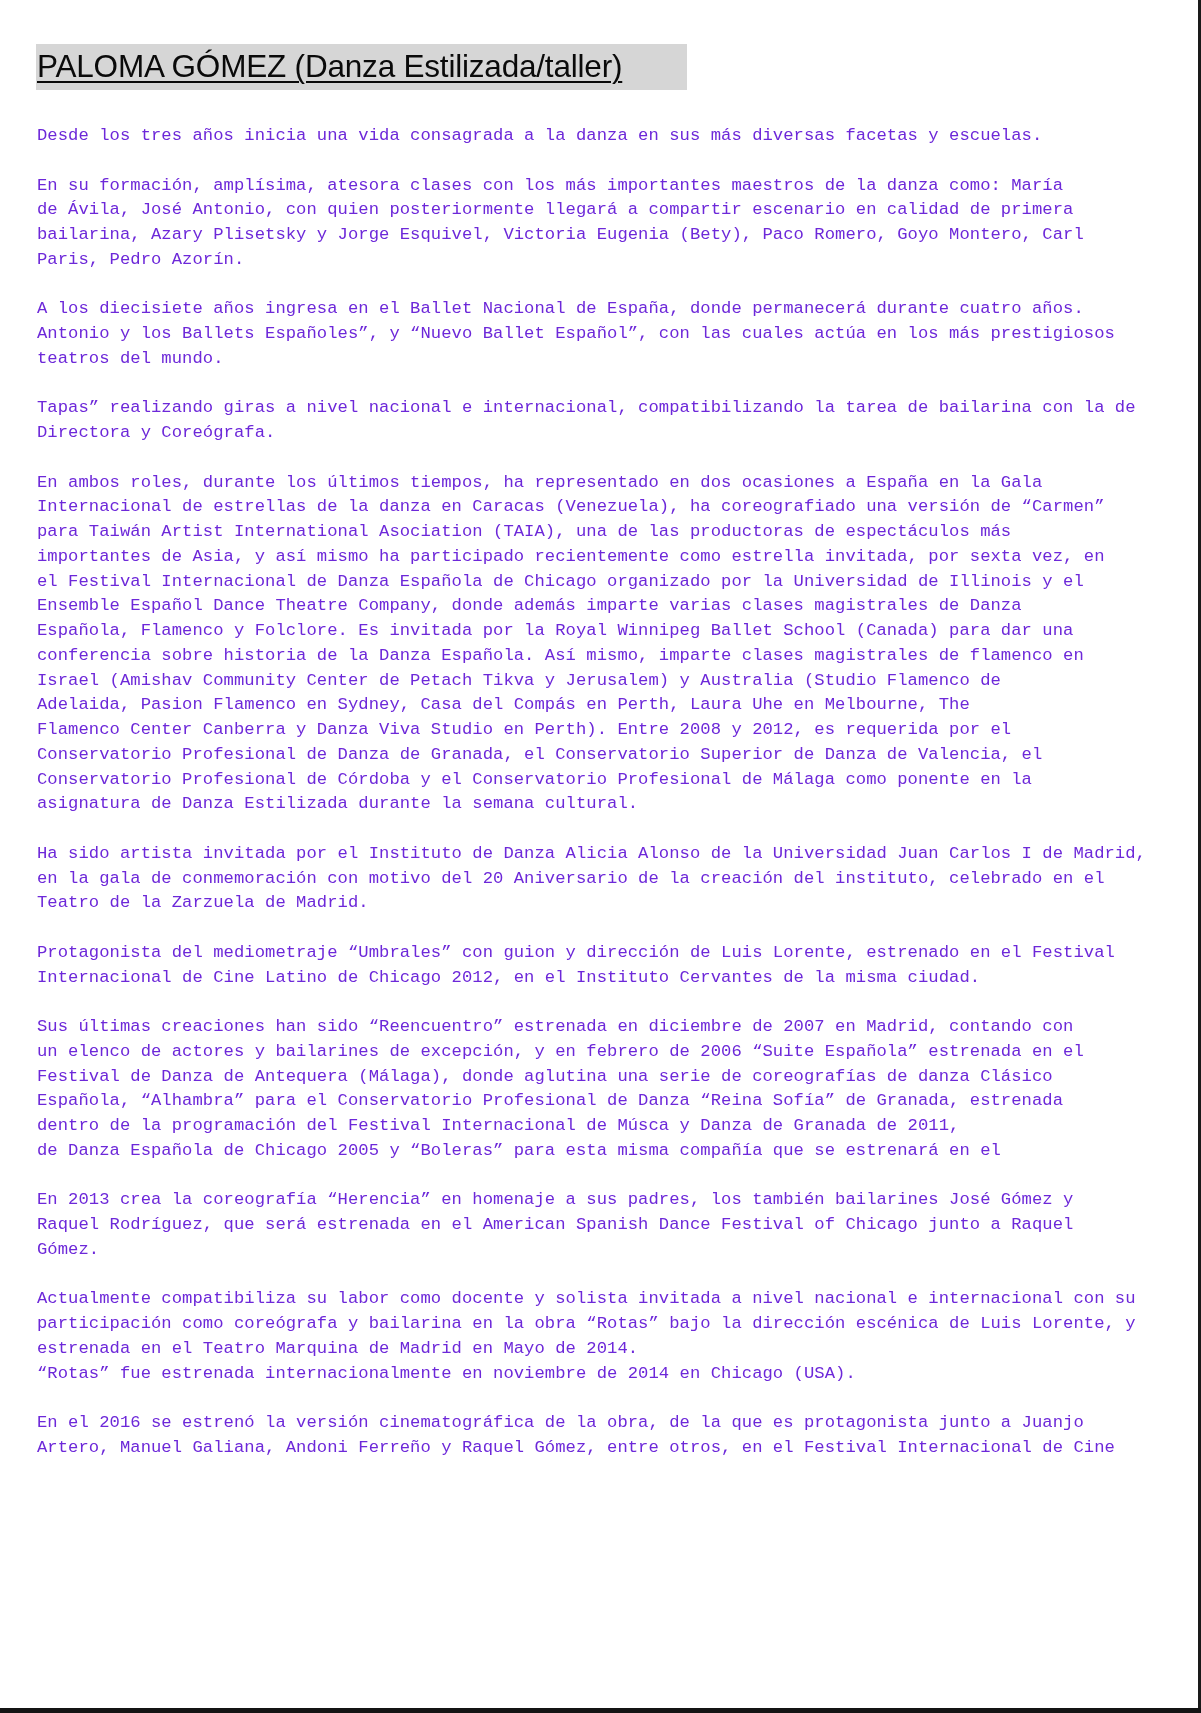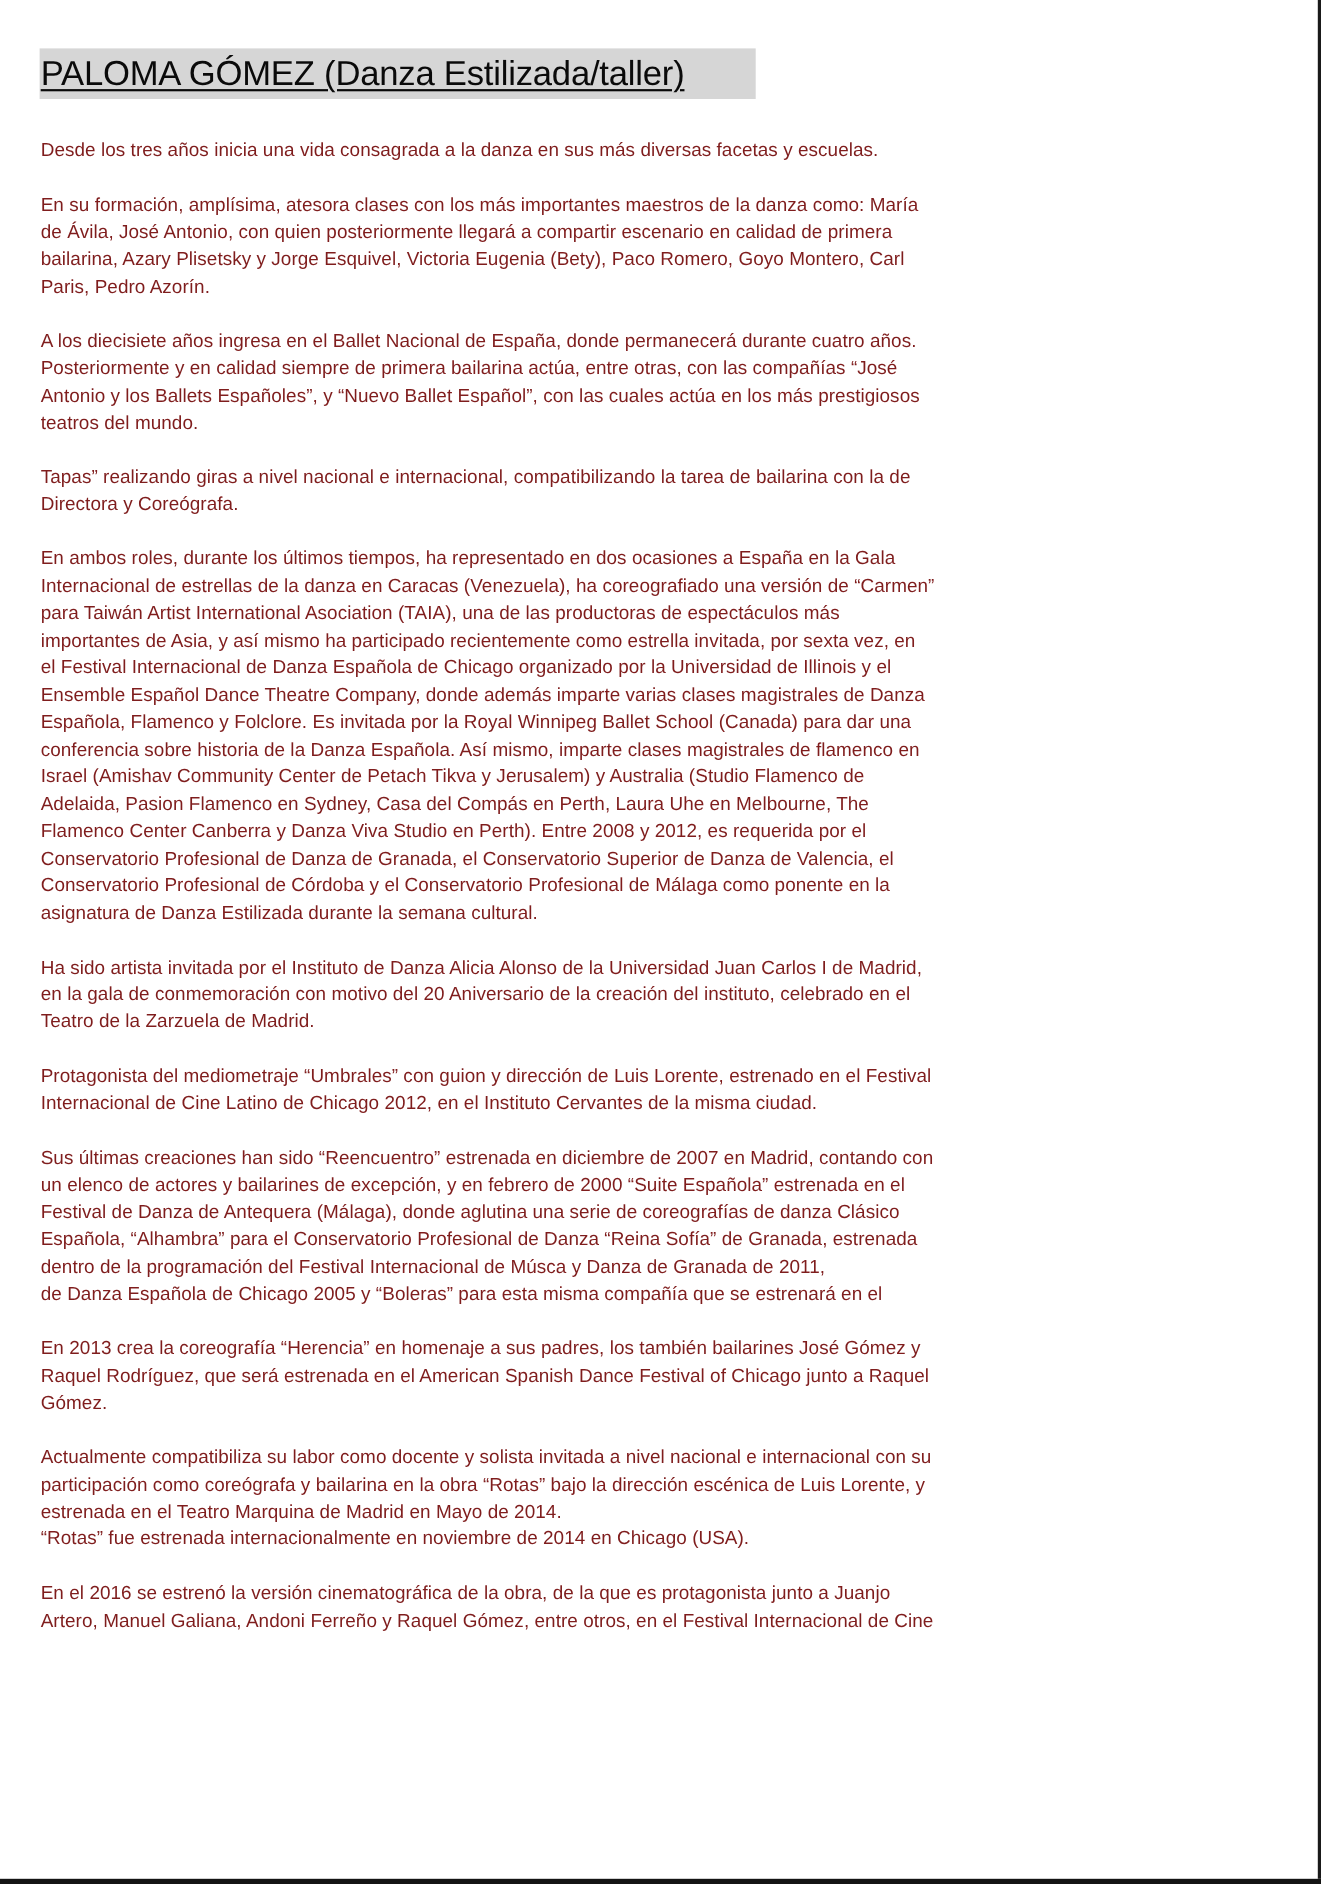--- a/index.html
+++ b/index.html
@@ -24,22 +24,22 @@
     font-size: 31.5px; line-height: 44px; color: #0a0a0a;
     letter-spacing: -0.2px;
     white-space: nowrap;
   }
   .title span {
     text-decoration: underline; text-decoration-thickness: 2px;
     text-underline-offset: 4px; padding-left: 1px;
   }
   .body {
     position: absolute; left: 37px; top: 124px; width: 1120px;
-    font-family: Liberation Sans, sans-serif;
-    font-size: 17.2px; line-height: 24.75px; color: #7f1d1d;
+    font-family: Liberation Mono, monospace;
+    font-size: 17.2px; line-height: 24.75px; color: #6d28d9;
     letter-spacing: 0.05px;
   }
   .para { margin: 0 0 24.75px 0; }
   .line { display: block; white-space: nowrap; }
 </style>
 </head>
 <body>
 
 <div class="page">
   <div class="title">
@@ -51,21 +51,20 @@
       <span class="line">Desde los tres años inicia una vida consagrada a la danza en sus más diversas facetas y escuelas.</span>
     </p>
     <p class="para">
       <span class="line">En su formación, amplísima, atesora clases con los más importantes maestros de la danza como: María</span>
       <span class="line">de Ávila, José Antonio, con quien posteriormente llegará a compartir escenario en calidad de primera</span>
       <span class="line">bailarina, Azary Plisetsky y Jorge Esquivel, Victoria Eugenia (Bety), Paco Romero, Goyo Montero, Carl</span>
       <span class="line">Paris, Pedro Azorín.</span>
     </p>
     <p class="para">
       <span class="line">A los diecisiete años ingresa en el Ballet Nacional de España, donde permanecerá durante cuatro años.</span>
-      <span class="line">Posteriormente y en calidad siempre de primera bailarina actúa, entre otras, con las compañías “José</span>
       <span class="line">Antonio y los Ballets Españoles”, y “Nuevo Ballet Español”, con las cuales actúa en los más prestigiosos</span>
       <span class="line">teatros del mundo.</span>
     </p>
     <p class="para">
       <span class="line">Tapas” realizando giras a nivel nacional e internacional, compatibilizando la tarea de bailarina con la de</span>
       <span class="line">Directora y Coreógrafa.</span>
     </p>
     <p class="para">
       <span class="line">En ambos roles, durante los últimos tiempos, ha representado en dos ocasiones a España en la Gala</span>
       <span class="line">Internacional de estrellas de la danza en Caracas (Venezuela), ha coreografiado una versión de “Carmen”</span>
@@ -86,21 +85,21 @@
       <span class="line">Ha sido artista invitada por el Instituto de Danza Alicia Alonso de la Universidad Juan Carlos I de Madrid,</span>
       <span class="line">en la gala de conmemoración con motivo del 20 Aniversario de la creación del instituto, celebrado en el</span>
       <span class="line">Teatro de la Zarzuela de Madrid.</span>
     </p>
     <p class="para">
       <span class="line">Protagonista del mediometraje “Umbrales” con guion y dirección de Luis Lorente, estrenado en el Festival</span>
       <span class="line">Internacional de Cine Latino de Chicago 2012, en el Instituto Cervantes de la misma ciudad.</span>
     </p>
     <p class="para">
       <span class="line">Sus últimas creaciones han sido “Reencuentro” estrenada en diciembre de 2007 en Madrid, contando con</span>
-      <span class="line">un elenco de actores y bailarines de excepción, y en febrero de 2000 “Suite Española” estrenada en el</span>
+      <span class="line">un elenco de actores y bailarines de excepción, y en febrero de 2006 “Suite Española” estrenada en el</span>
       <span class="line">Festival de Danza de Antequera (Málaga), donde aglutina una serie de coreografías de danza Clásico</span>
       <span class="line">Española, “Alhambra” para el Conservatorio Profesional de Danza “Reina Sofía” de Granada, estrenada</span>
       <span class="line">dentro de la programación del Festival Internacional de Músca y Danza de Granada de 2011,</span>
       <span class="line">de Danza Española de Chicago 2005 y “Boleras” para esta misma compañía que se estrenará en el</span>
     </p>
     <p class="para">
       <span class="line">En 2013 crea la coreografía “Herencia” en homenaje a sus padres, los también bailarines José Gómez y</span>
       <span class="line">Raquel Rodríguez, que será estrenada en el American Spanish Dance Festival of Chicago junto a Raquel</span>
       <span class="line">Gómez.</span>
     </p>

